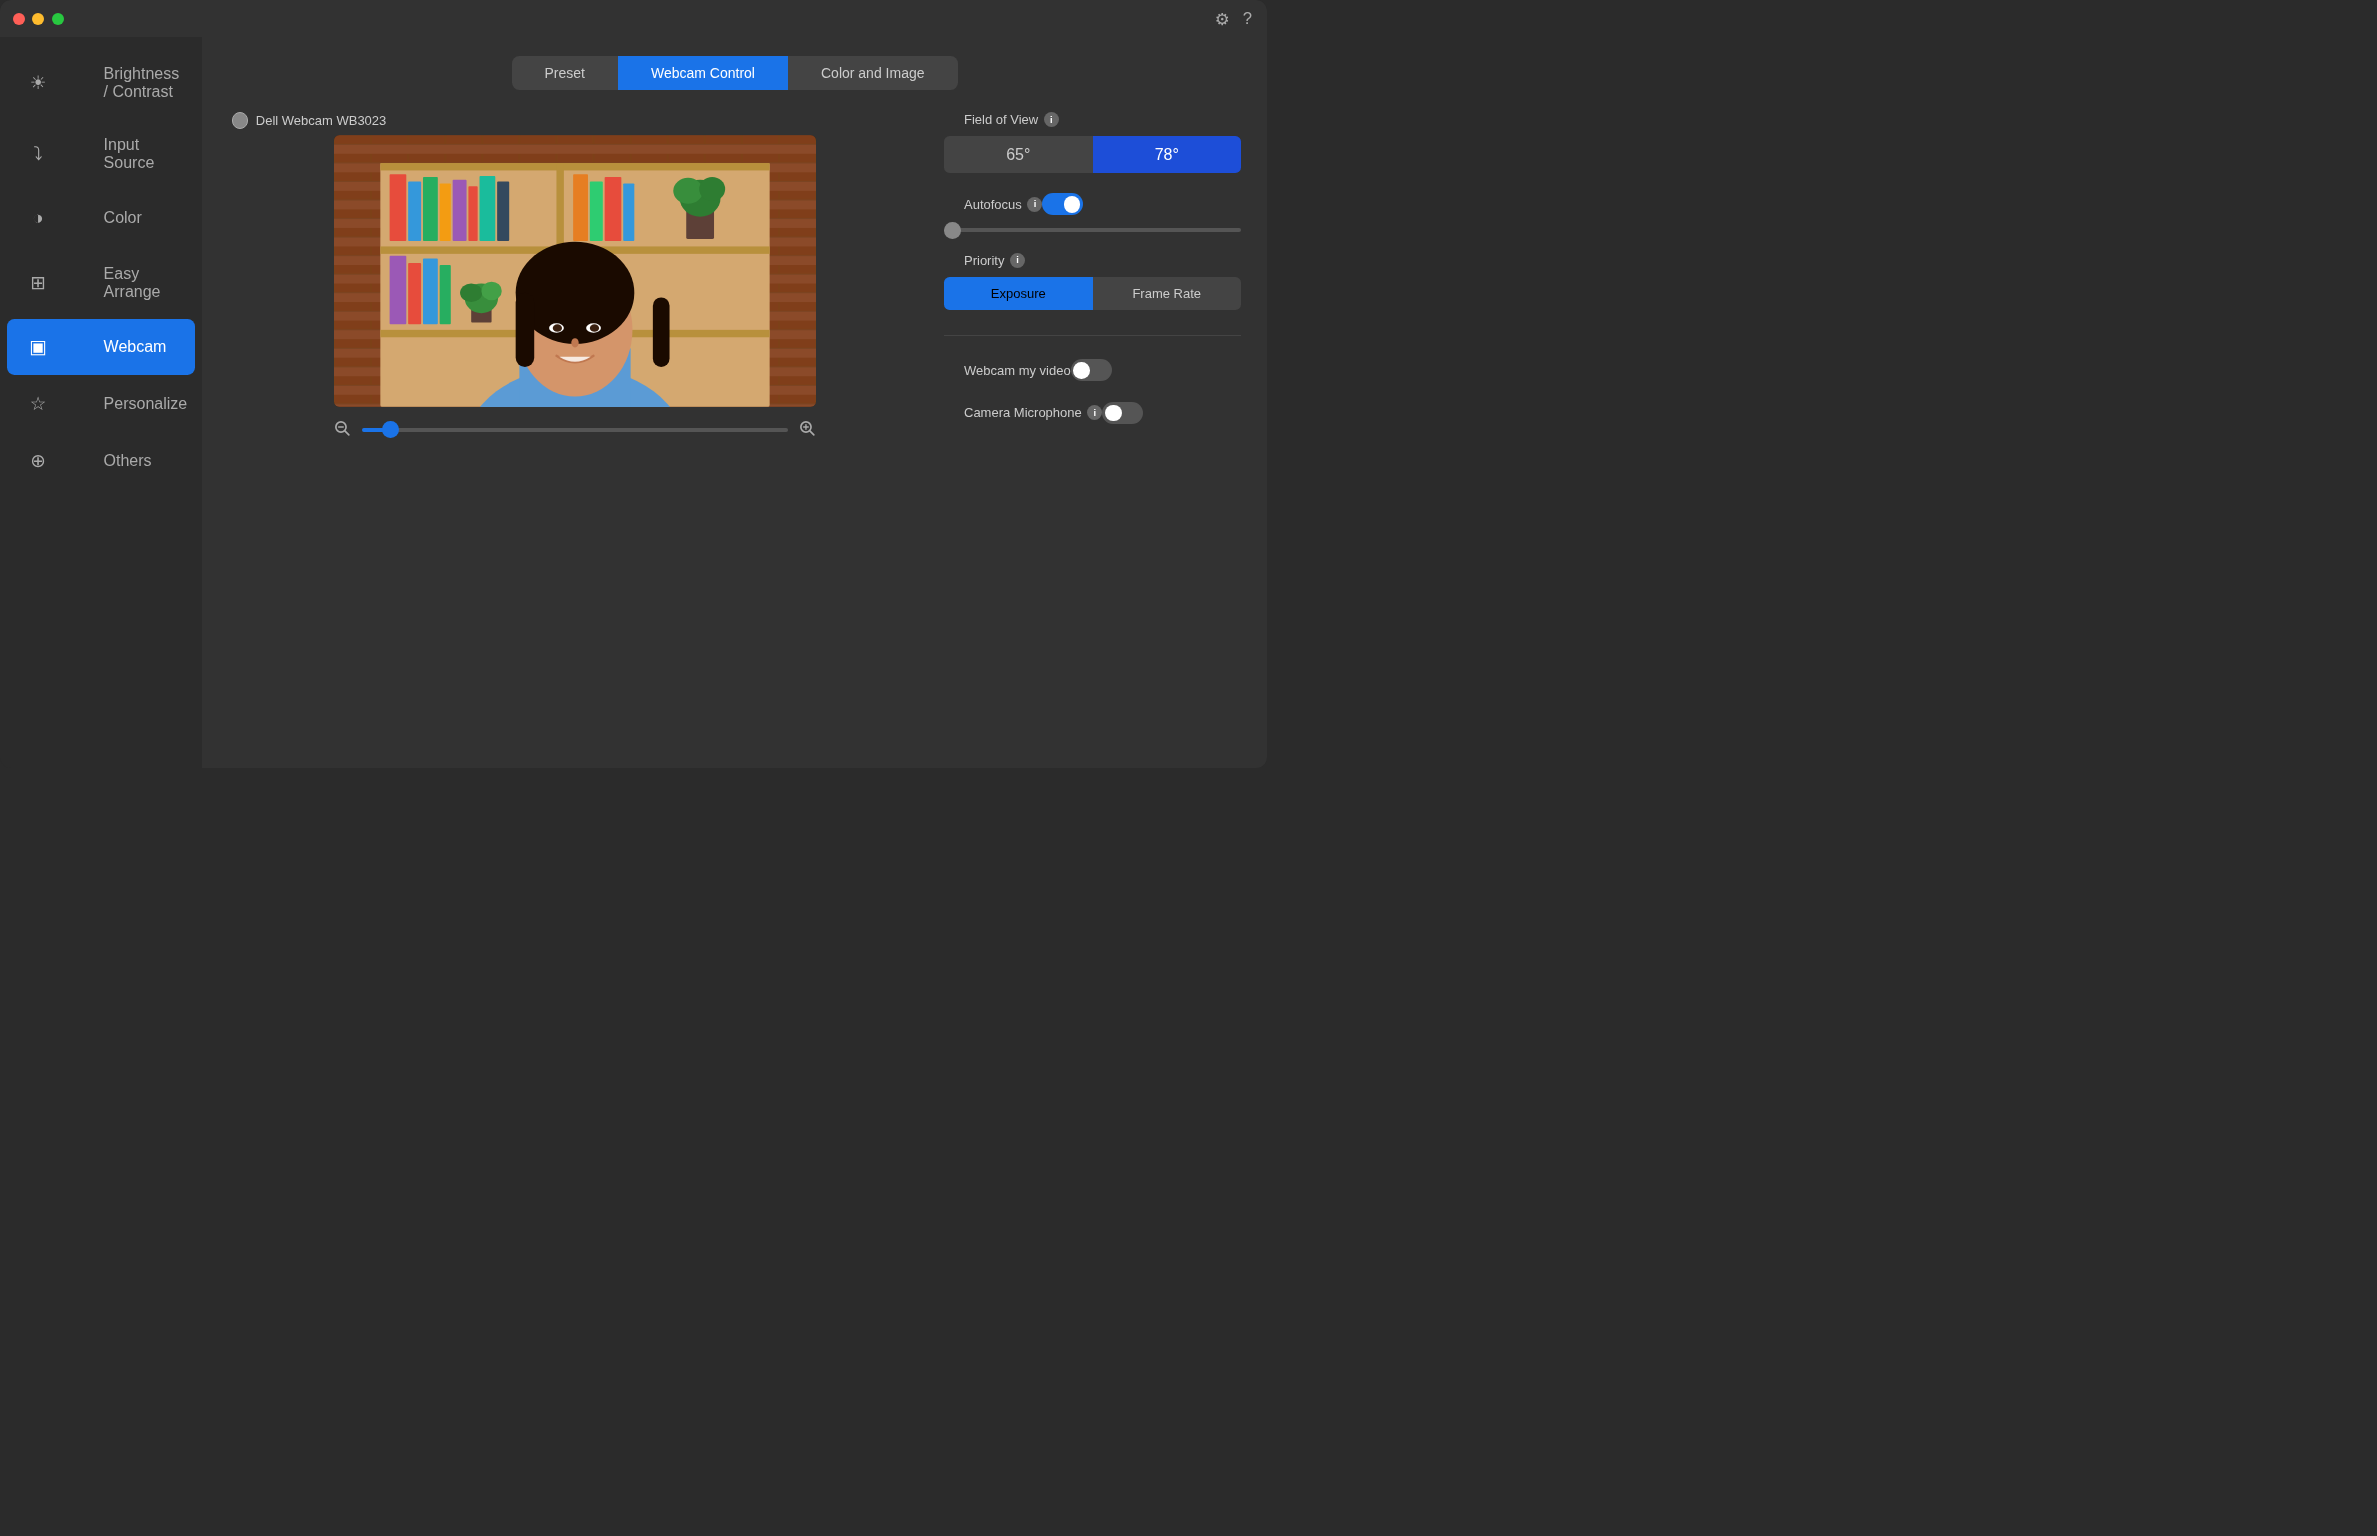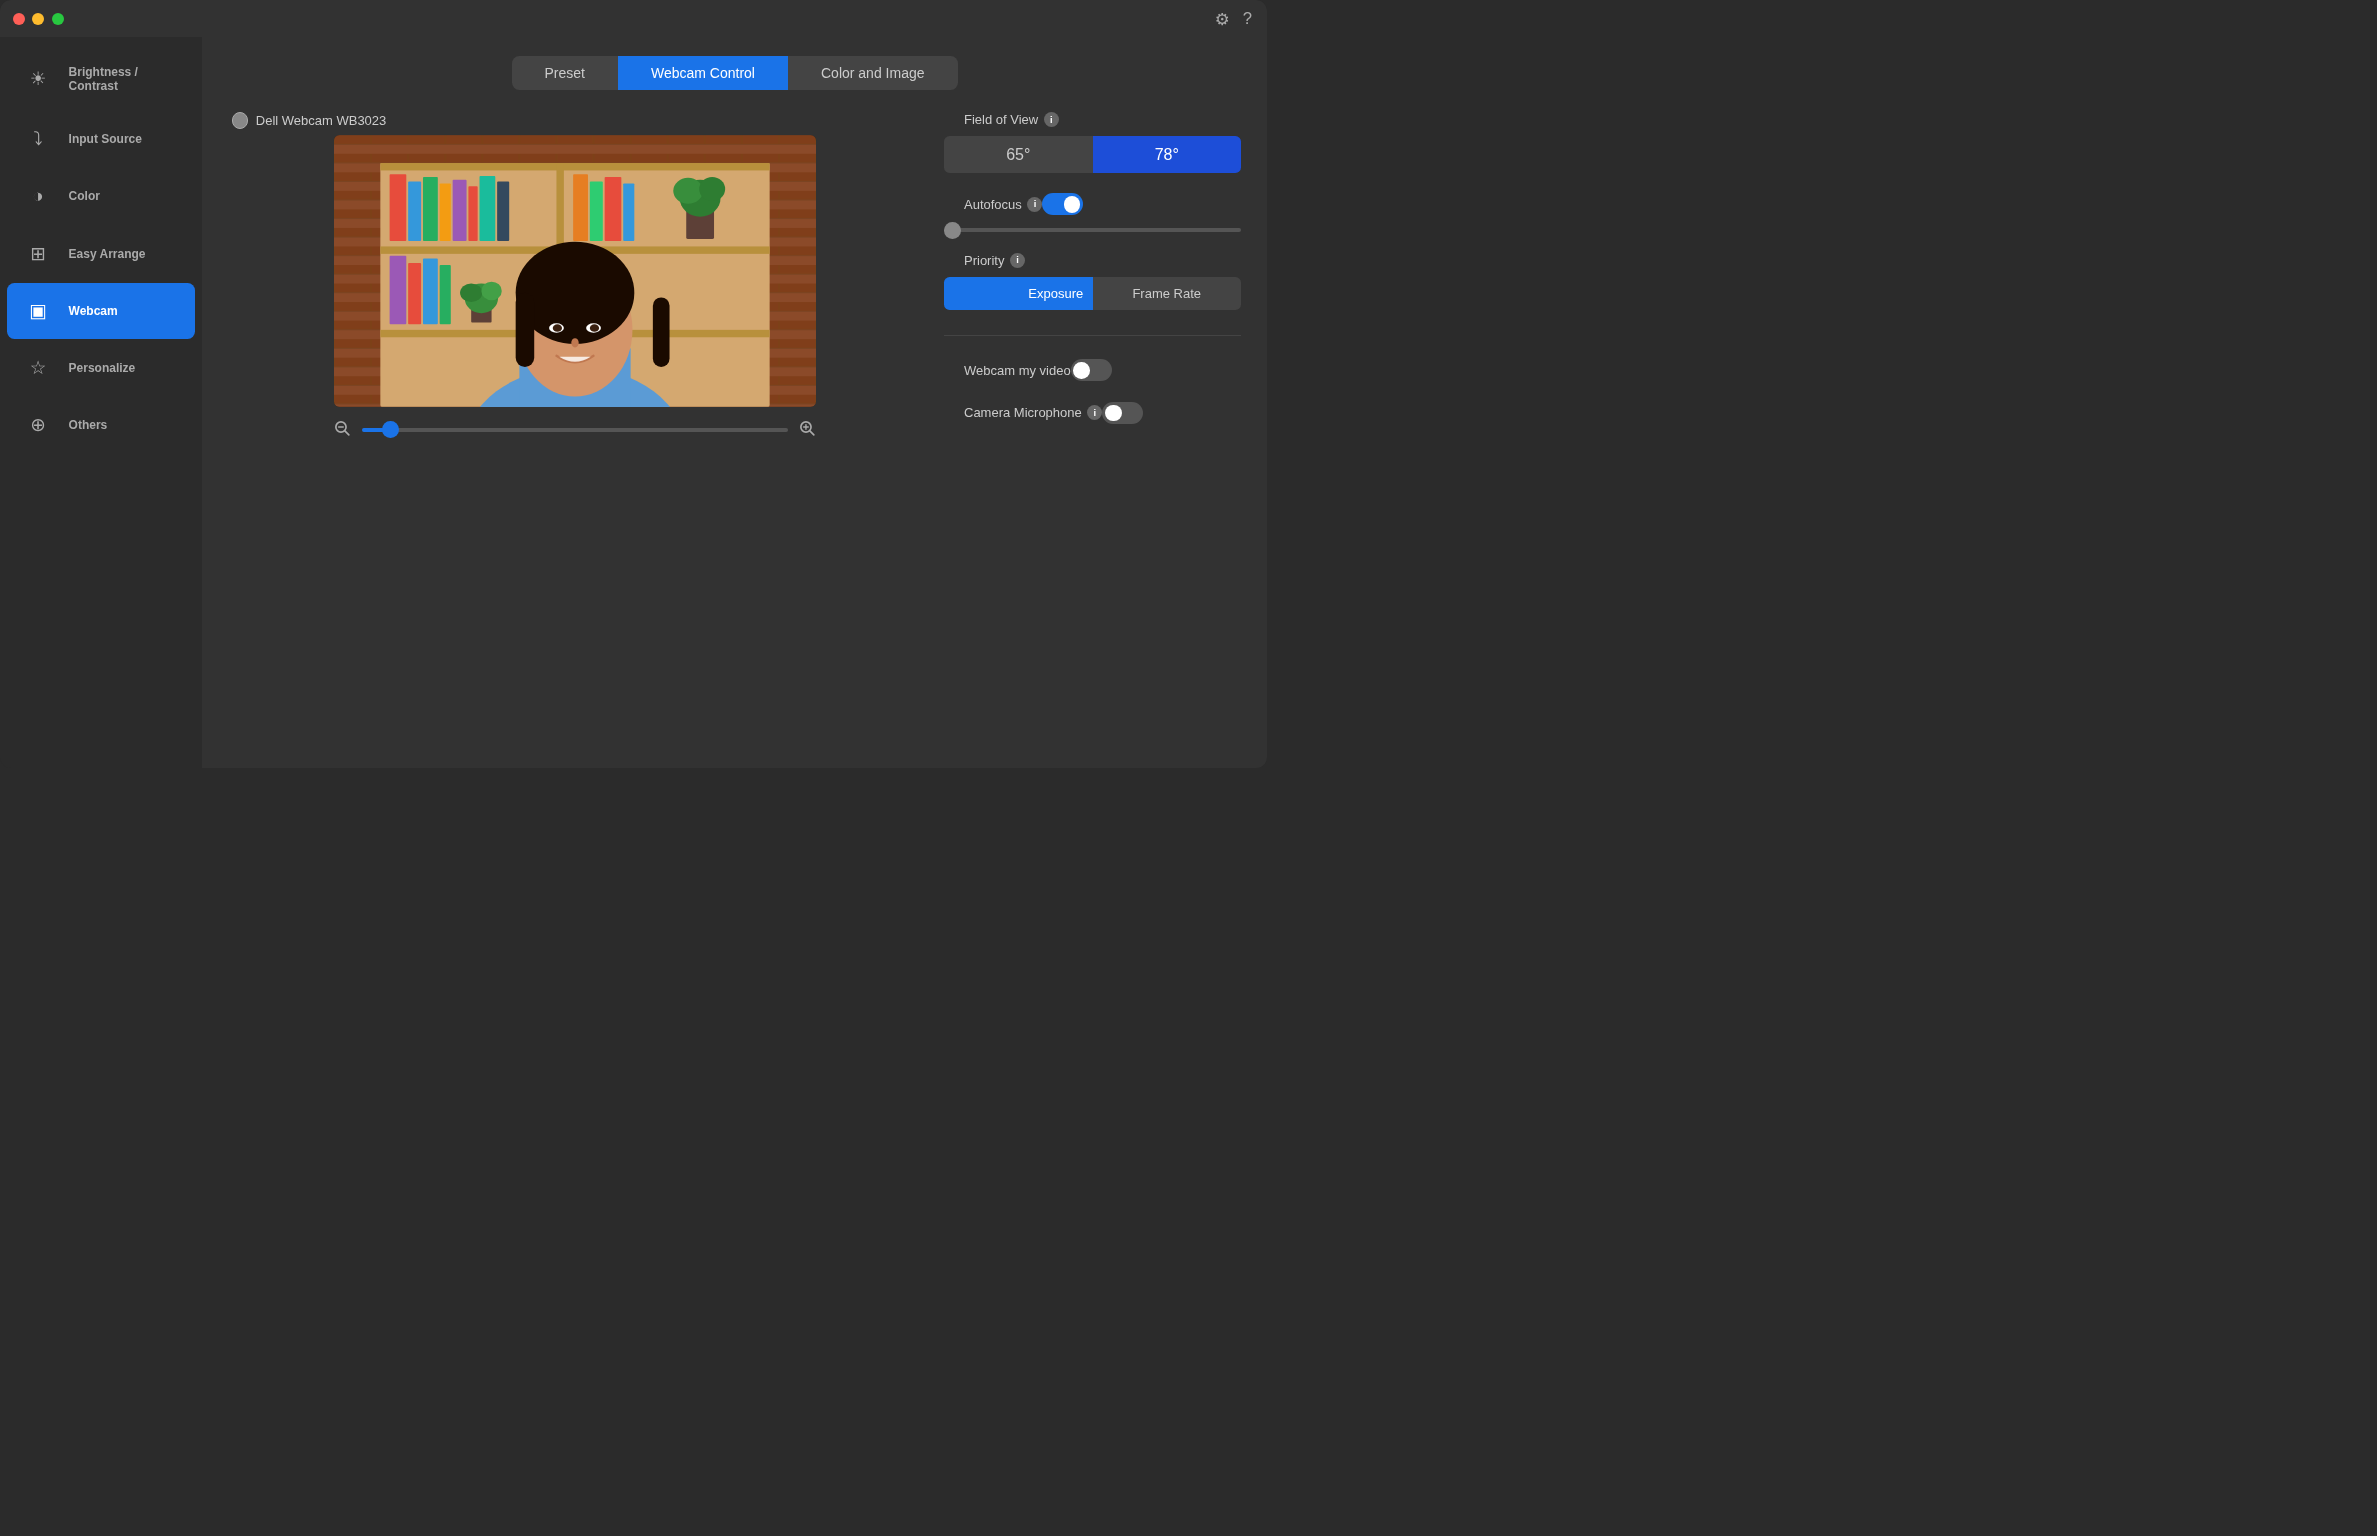--- a/index.html
+++ b/index.html
@@ -86,22 +86,23 @@
       background: #1a73e8;
       color: #fff;
     }
     .sidebar-item .item-icon {
       font-size: 18.6px;
       width: 24px;
       text-align: center;
       flex-shrink: 0;
     }
     .sidebar-item .item-label {
-      font-size: 12px;
-      font-weight: 700;
+      font-size: 16px;
+      font-weight: 400;
+      margin-left: 35px;
     }
 
     
     .main-content {
       flex: 1;
       background: #323232;
       display: flex;
       flex-direction: column;
       padding: 18.6px 26px 18.6px 26px;
       overflow-y: auto;
@@ -345,22 +346,21 @@
       font-size: 13px;
       font-weight: 500;
       cursor: pointer;
       background: #444;
       color: #ccc;
     }
     .priority-btn:first-child { border-radius: 5.6px 0 0 5.6px; }
     .priority-btn:last-child  { border-radius: 0 5.6px 5.6px 0; }
     .priority-btn.active {
       background: #1a73e8;
-      color: #ffffff;
-      text-align: right;
+      color: #000000;
     }
 
     .divider {
       height: 0.9px;
       background: #444;
       margin: 3.7px 0;
     }
 
   </style>
 </head>

